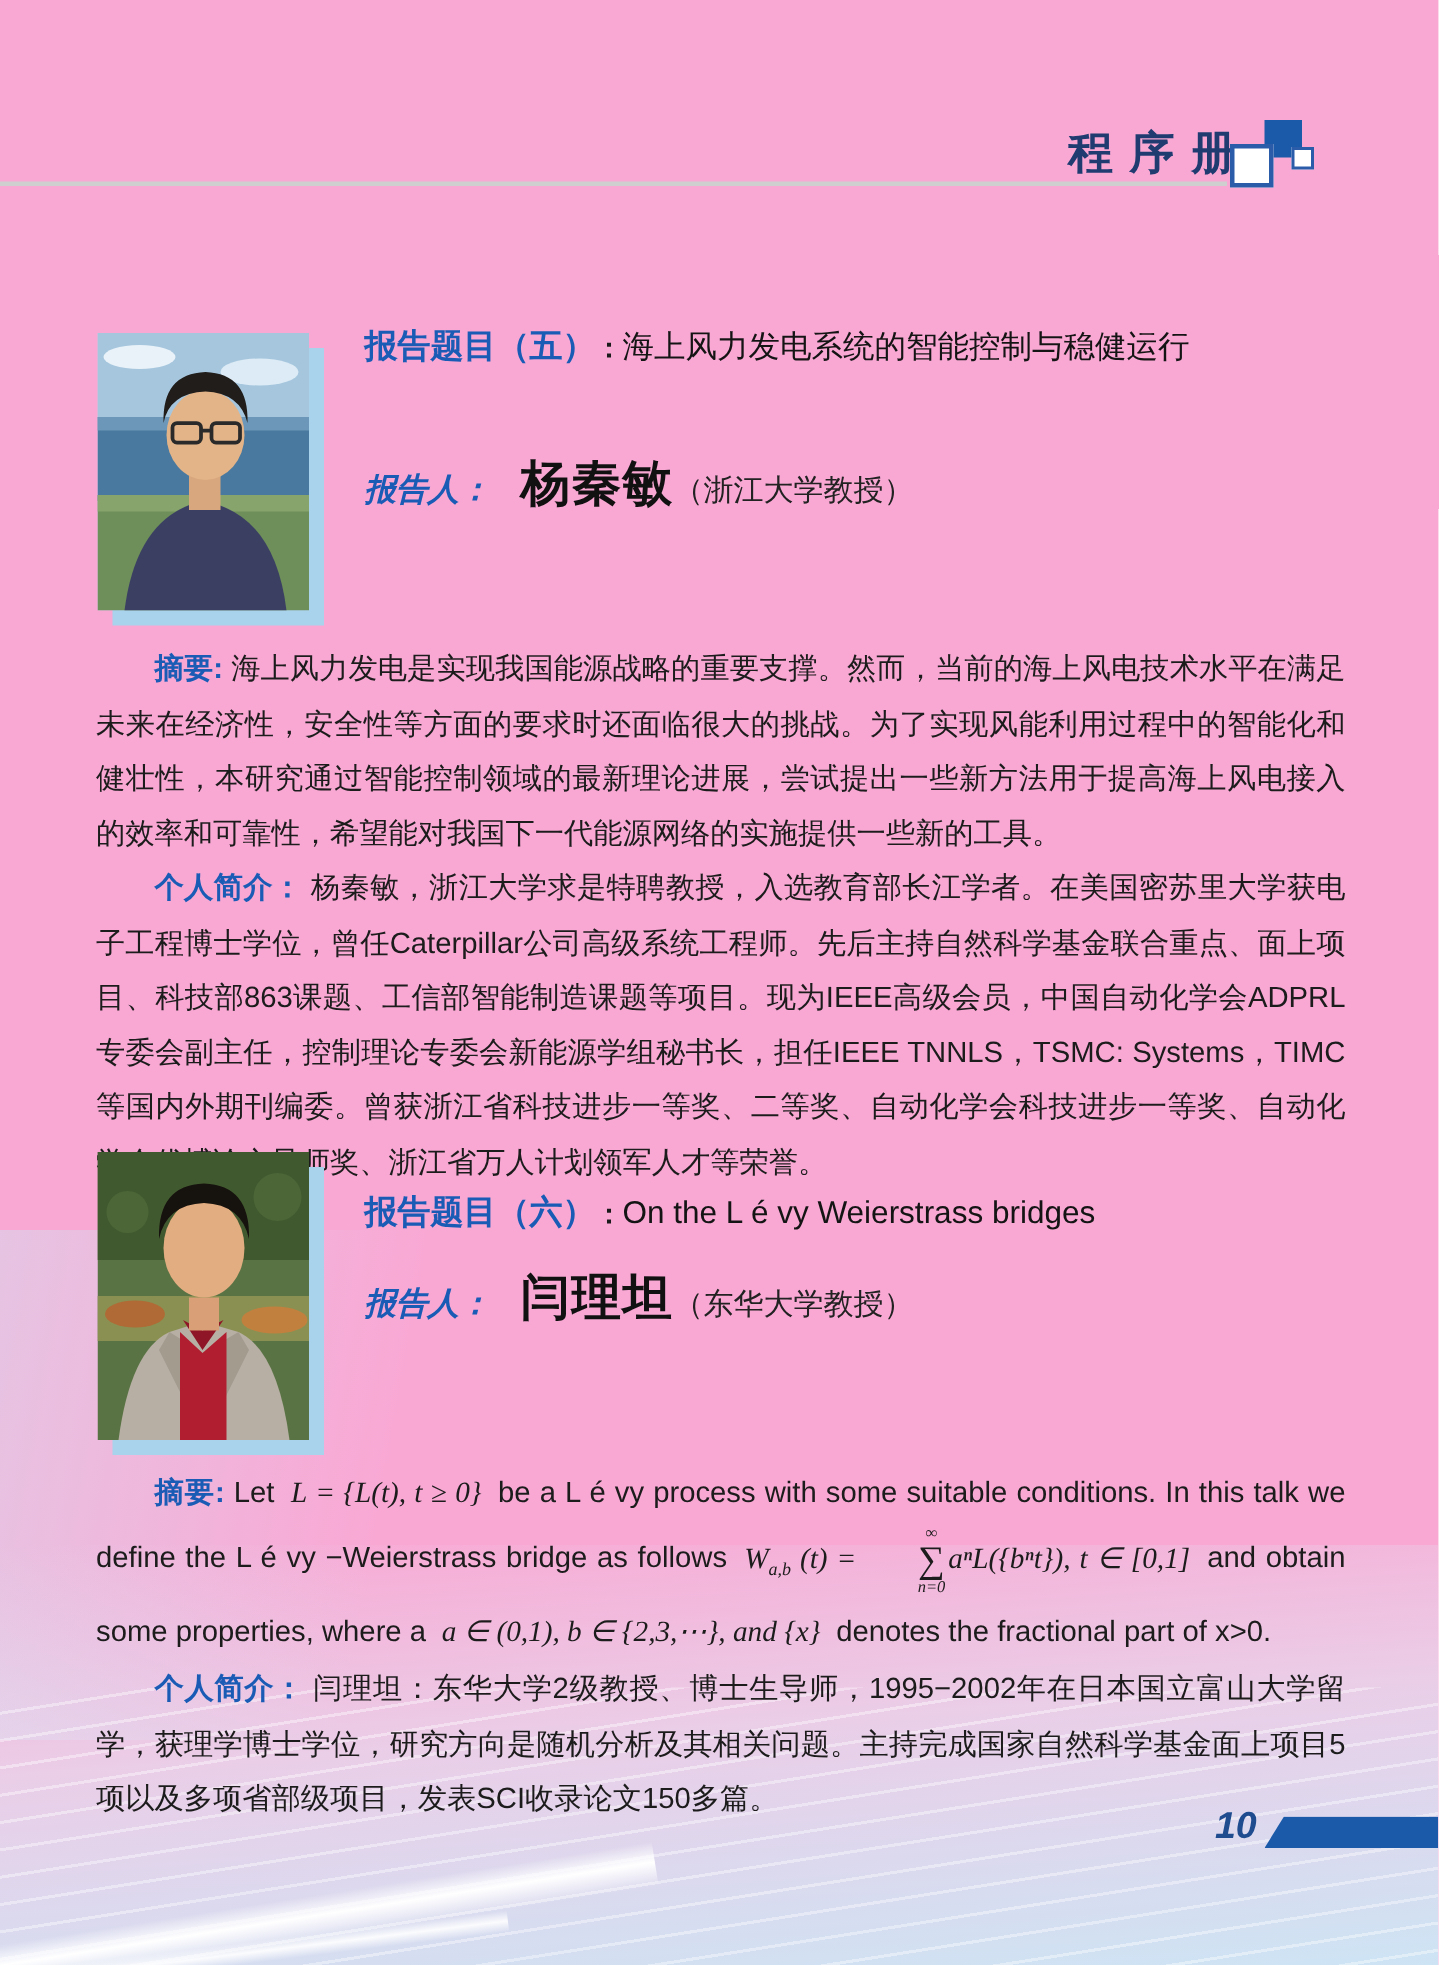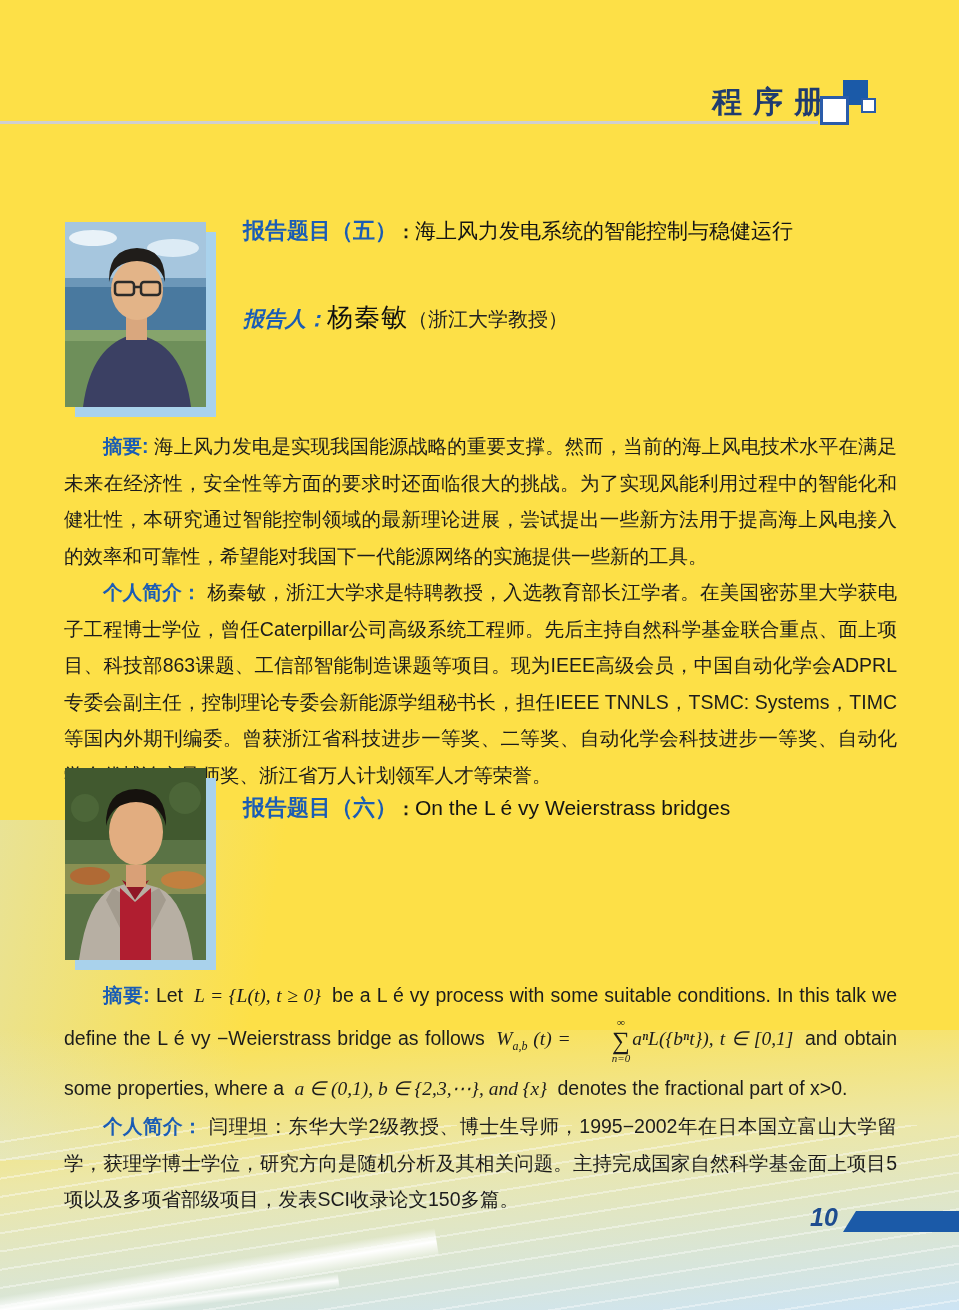--- a/index.html
+++ b/index.html
@@ -1,18 +1,18 @@
 <!DOCTYPE html>
 <html><head>
 <meta charset="utf-8">
 <style>
   html,body { margin:0; padding:0; background:#fff; }
   .page {
     position:relative; width:959px; height:1310px; overflow:hidden;
-    background:#fde047;
+    background:#f9a8d4;
     font-family:"Liberation Sans", sans-serif;
     color:#1b1b1b;
   }
   
   .bg-mid {
     position:absolute; left:0; top:820px; width:420px; height:340px;
     background:linear-gradient(100deg, rgba(208,229,244,0.45) 0%, rgba(208,229,244,0) 60%);
     pointer-events:none;
   }
   .bg-lower {
@@ -49,21 +49,21 @@
   
   .photo-wrap { position:absolute; width:141px; }
   .photo-shadow { position:absolute; left:10px; top:10px; width:141px; background:#a9d2ec; }
   .photo { position:absolute; left:0; top:0; width:141px; display:block; }
   .title-line { position:absolute; left:243px; white-space:nowrap; }
   .t-label { color:#1a5cb5; font-weight:700; font-size:22px; }
   .t-colon { color:#1a1a1a; font-weight:700; font-size:18px; }
   .t-text  { color:#141414; font-size:21px; }
   .speaker-line { position:absolute; left:243px; white-space:nowrap; }
   .s-label { color:#1a5cb5; font-weight:700; font-size:21px;font-style:italic; }
-  .s-name  { color:#111; font-weight:400; font-size:26px; letter-spacing:1px; }
+  .s-name  { color:#111; font-weight:700; font-size:33px; letter-spacing:1px;margin-left:20px; }
   .s-aff   { color:#222; font-size:20px; }
   
   .para {
     position:absolute; left:64px; width:833px;
     font-size:19.5px; line-height:36.5px; text-align:justify;
     text-indent:2em; color:#1c1c1c;
   }
   .p-label { color:#1a5cb5; font-weight:700; }
   .p-abstract1 { top:428px; }
   .p-bio1 { top:574px; }
@@ -165,20 +165,23 @@
       <path d="M57 112 L70 132 L84 112 L70 119 Z" fill="#8f1626"></path>
       <rect x="61" y="97" width="20" height="22" fill="#d9a077"></rect>
       <ellipse cx="71" cy="64" rx="27" ry="33" fill="#e2ad80"></ellipse>
       <path d="M41 58 Q40 22 71 21 Q102 22 101 58 Q96 35 71 34 Q46 35 41 58 Z" fill="#16120e"></path>
     </svg>
   </div>
 
   <div class="title-line" style="top:793px;">
     <span class="t-label">报告题目（六）</span><span class="t-colon">：</span><span class="t-text">On the L é vy Weierstrass bridges</span>
   </div>
+  <div class="speaker-line" style="top:843px;">
+    <span class="s-label">报告人：</span><span class="s-name">闫理坦</span><span class="s-aff">（东华大学教授）</span>
+  </div>
 
   <div class="para p-abstract2">
     <span class="p-label">摘要:</span>
     <span>Let</span>
     <span class="math">L = {L(t), t ≥ 0}</span>
     <span>be a L é vy process with some suitable conditions. In this talk we define the L é vy −Weierstrass bridge as follows</span>
     <span class="math"><i>W</i><sub>a,b</sub>
       <i>(t) =</i><span class="sum">
           <span class="lim">∞</span>
           <span class="sigma">∑</span>

